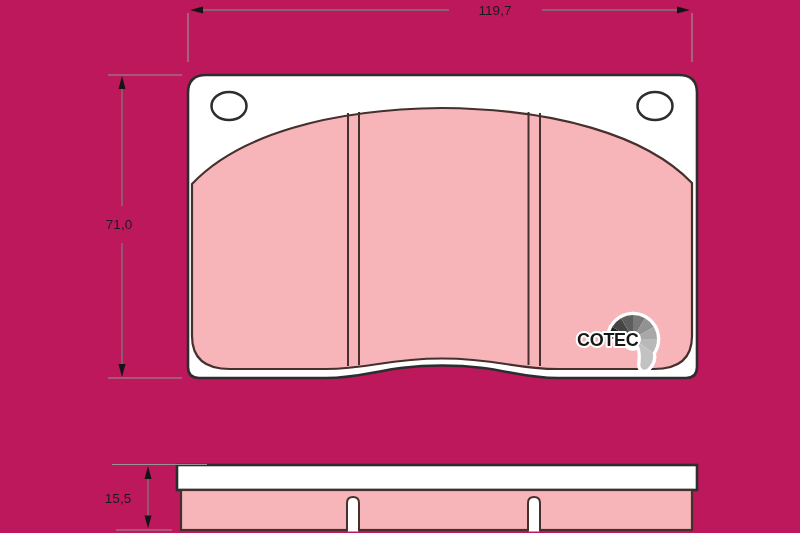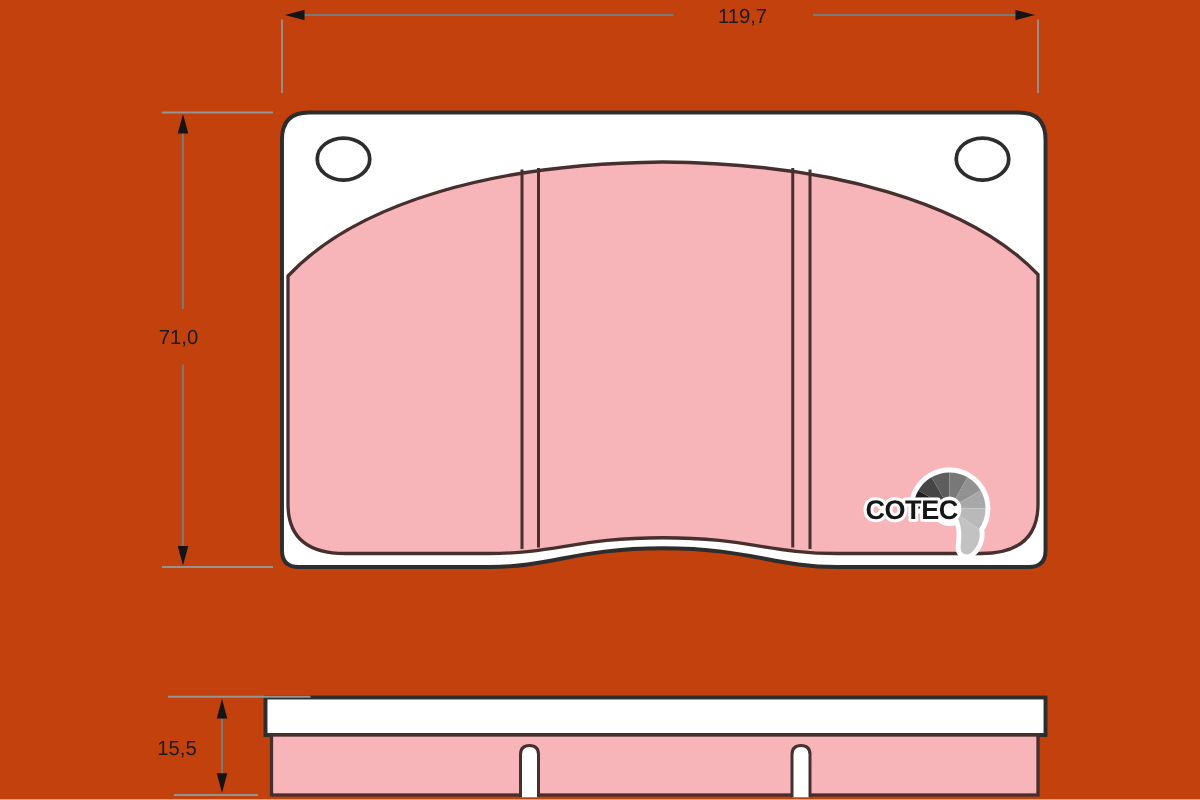--- a/index.html
+++ b/index.html
@@ -1,17 +1,17 @@
 <!DOCTYPE html>
 <html><head>
 <meta charset="utf-8">
 <style>
   html,body{margin:0;padding:0;background:#ffffff;}
   .stage{
-    position:relative;width:800px;height:533px;background:#c2410c;overflow:hidden;
+    position:relative;width:800px;height:533px;background:#be185d;overflow:hidden;
     font-family:"Liberation Sans", sans-serif;
   }
   svg{display:block;}
   
   .plate      { fill:#ffffff; stroke:#2d2d2d; stroke-width:2.6; }
   .hole       { fill:#ffffff; stroke:#2d2d2d; stroke-width:2.5; }
   .friction   { stroke:#46302e; stroke-width:2.2; }
   .groove     { stroke:#46302e; stroke-width:2;   fill:none; }
   .slot       { fill:#ffffff; stroke:#46302e; stroke-width:2; }
   

